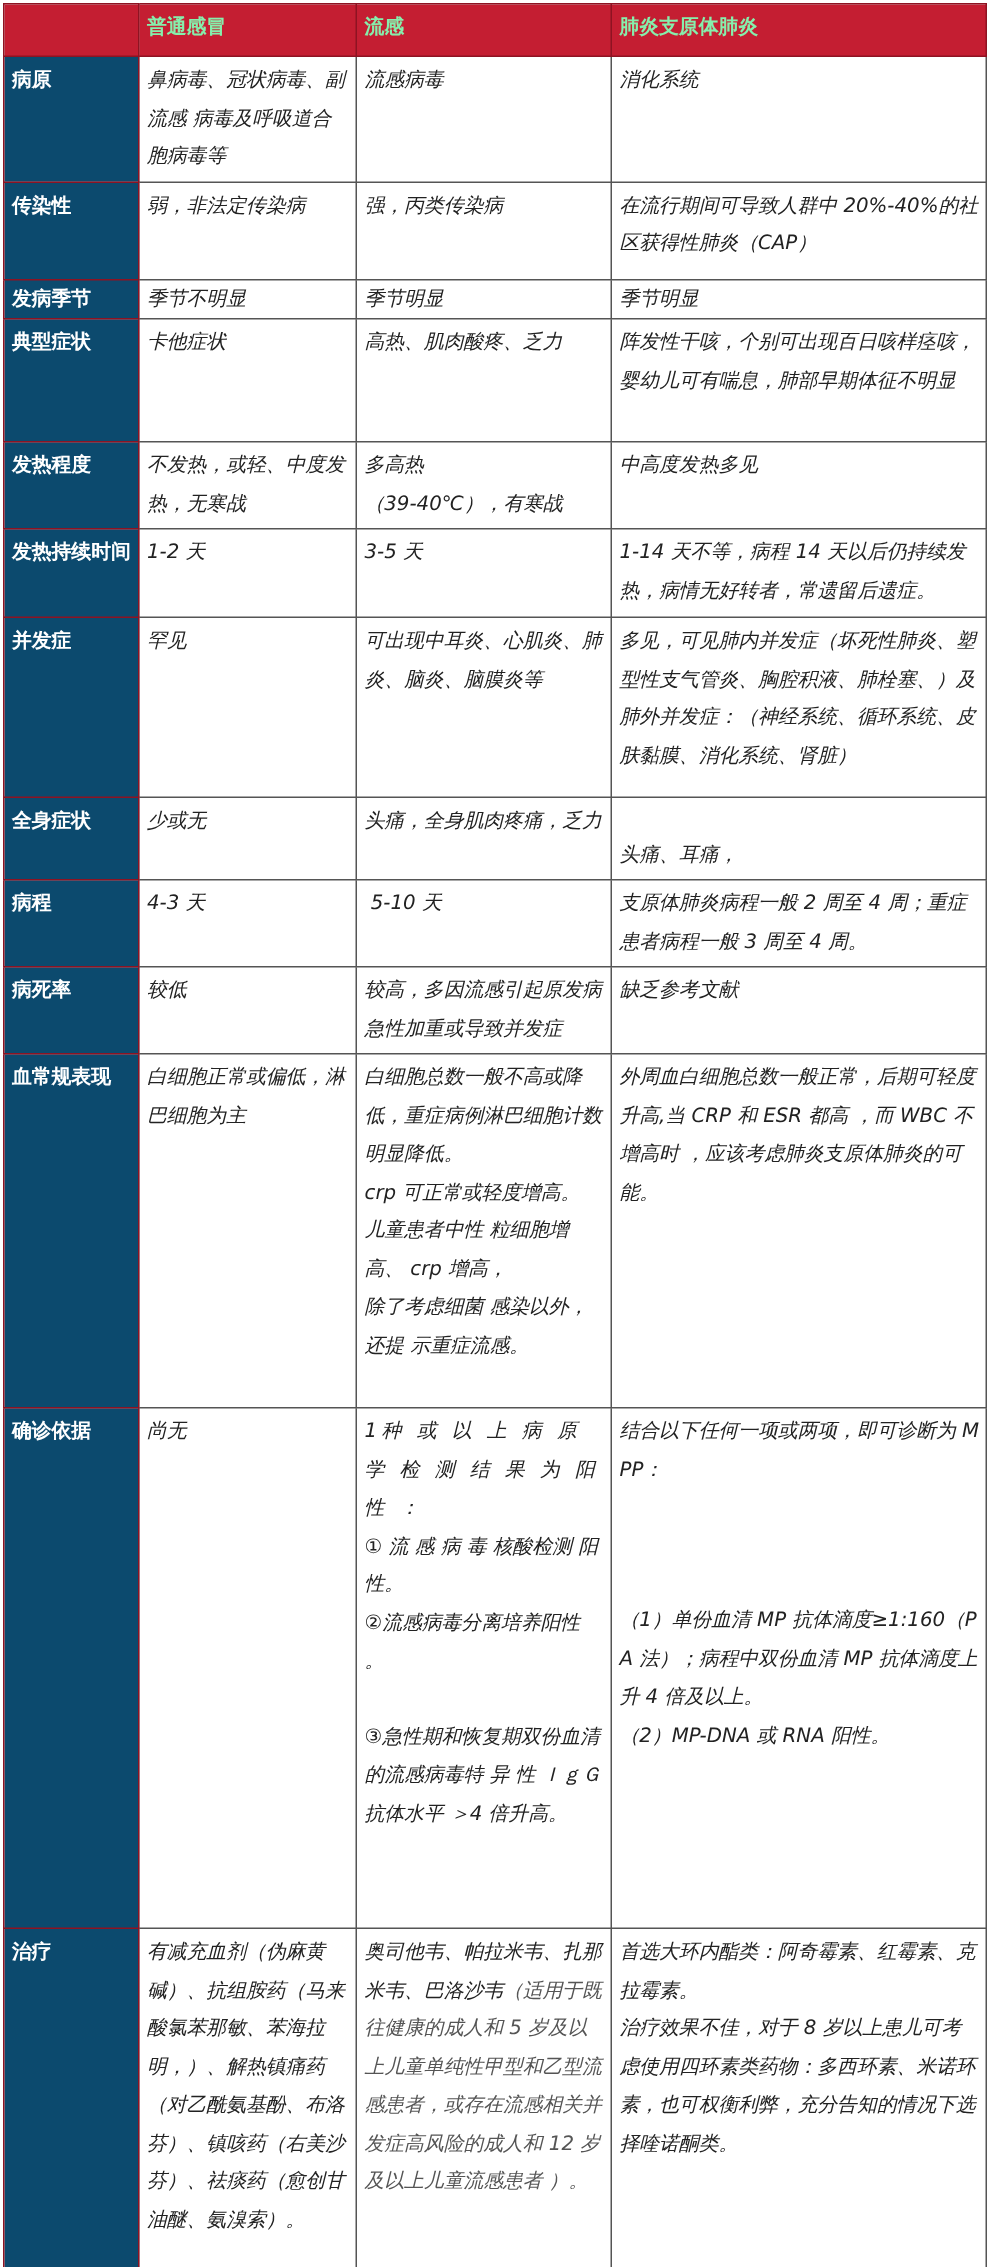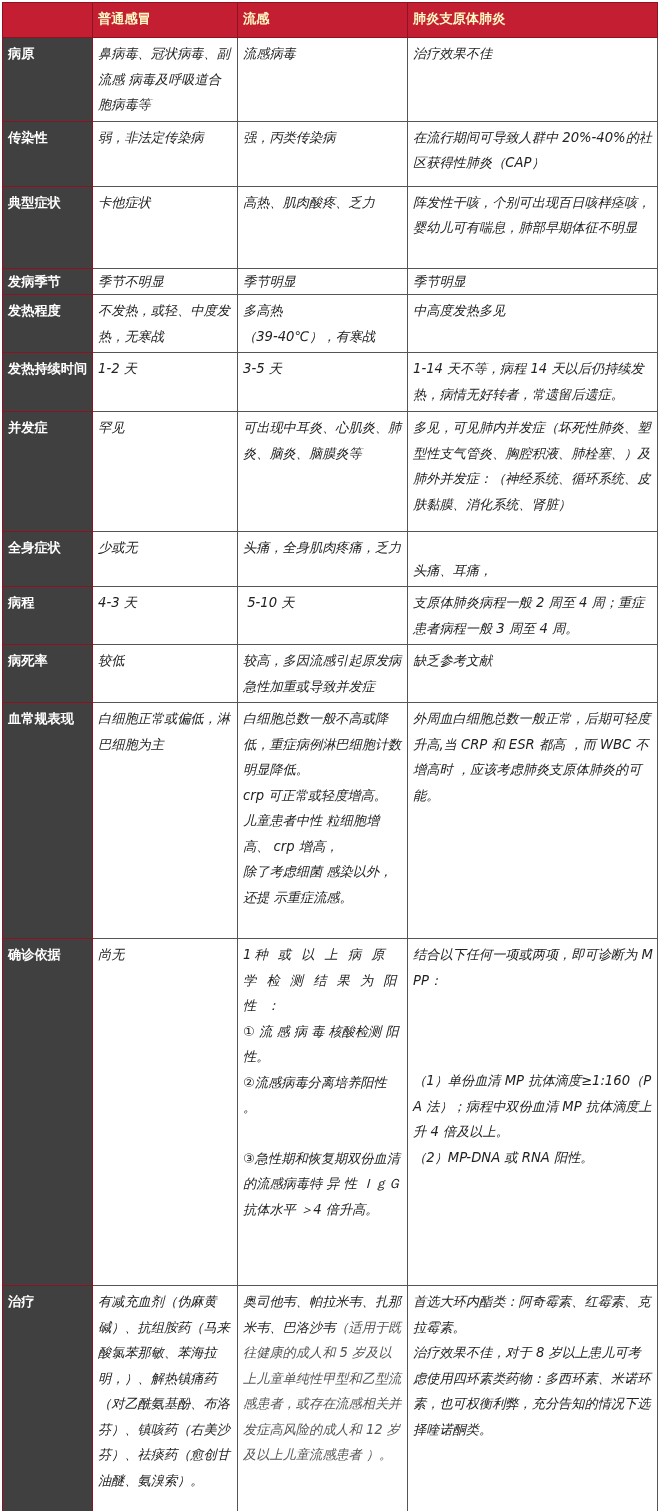--- a/index.html
+++ b/index.html
@@ -16,26 +16,26 @@
   table.cmp col.c3 { width: 250px; }
   table.cmp th, table.cmp td {
     border: 1px solid #555;
     vertical-align: top;
     padding: 3px 4px 3px 5px;
     line-height: 25.5px;
     text-align: left;
     word-break: break-all;
   }
   table.cmp thead th {
-    background: #c41e32; color: #fef9c3; font-weight: bold;
+    background: #c41e32; color: #86efac; font-weight: bold;
     height: 28px; line-height: 26px; padding-top: 3px; padding-bottom: 3px;
     border-color: #8e1322;
   }
   table.cmp tbody th {
-    background: #404040; color: #fff; font-weight: bold;
+    background: #0c4a6e; color: #fff; font-weight: bold;
     border-color: #8e1322;
     font-size: 13.2px;
   }
   table.cmp td { background: #fff; font-style: italic; }
   .line { display: block; }
   .muted { color: #555; }
   .spaced { letter-spacing: 3px; }
   .gap { display: block; height: 25px; }
 </style>
 </head>
@@ -60,63 +60,63 @@
 
     <tr style="height:77px">
       <th>病原</th>
       <td>
           <span class="line">鼻病毒、冠状病毒、副流感 病毒及呼吸道合胞病毒等</span>
         </td>
       <td>
           <span class="line">流感病毒</span>
         </td>
       <td>
-          <span class="line">治疗效果不佳</span>
+          <span class="line">消化系统</span>
         </td>
     </tr>
 
     <tr style="height:65px">
       <th>传染性</th>
       <td>
           <span class="line">弱，非法定传染病</span>
         </td>
       <td>
           <span class="line">强，丙类传染病</span>
         </td>
       <td>
           <span class="line">在流行期间可导致人群中 20%-40%的社区获得性肺炎（CAP）</span>
-        </td>
-    </tr>
-
-    <tr style="height:82px">
-      <th>典型症状</th>
-      <td>
-          <span class="line">卡他症状</span>
-        </td>
-      <td>
-          <span class="line">高热、肌肉酸疼、乏力</span>
-        </td>
-      <td>
-          <span class="line">阵发性干咳，个别可出现百日咳样痉咳，婴幼儿可有喘息，肺部早期体征不明显</span>
         </td>
     </tr>
 
     <tr style="height:25px">
       <th style="padding-top:0;padding-bottom:0">发病季节</th>
       <td style="padding-top:0;padding-bottom:0">
           <span class="line">季节不明显</span>
         </td>
       <td style="padding-top:0;padding-bottom:0">
           <span class="line">季节明显</span>
         </td>
       <td style="padding-top:0;padding-bottom:0">
           <span class="line">季节明显</span>
         </td>
     </tr>
 
+    <tr style="height:82px">
+      <th>典型症状</th>
+      <td>
+          <span class="line">卡他症状</span>
+        </td>
+      <td>
+          <span class="line">高热、肌肉酸疼、乏力</span>
+        </td>
+      <td>
+          <span class="line">阵发性干咳，个别可出现百日咳样痉咳，婴幼儿可有喘息，肺部早期体征不明显</span>
+        </td>
+    </tr>
+
     <tr style="height:52px">
       <th>发热程度</th>
       <td>
           <span class="line">不发热，或轻、中度发热，无寒战</span>
         </td>
       <td>
         <span class="line">多高热</span>
         <span class="line"> （39-40℃），有寒战</span>
       </td>
       <td>

